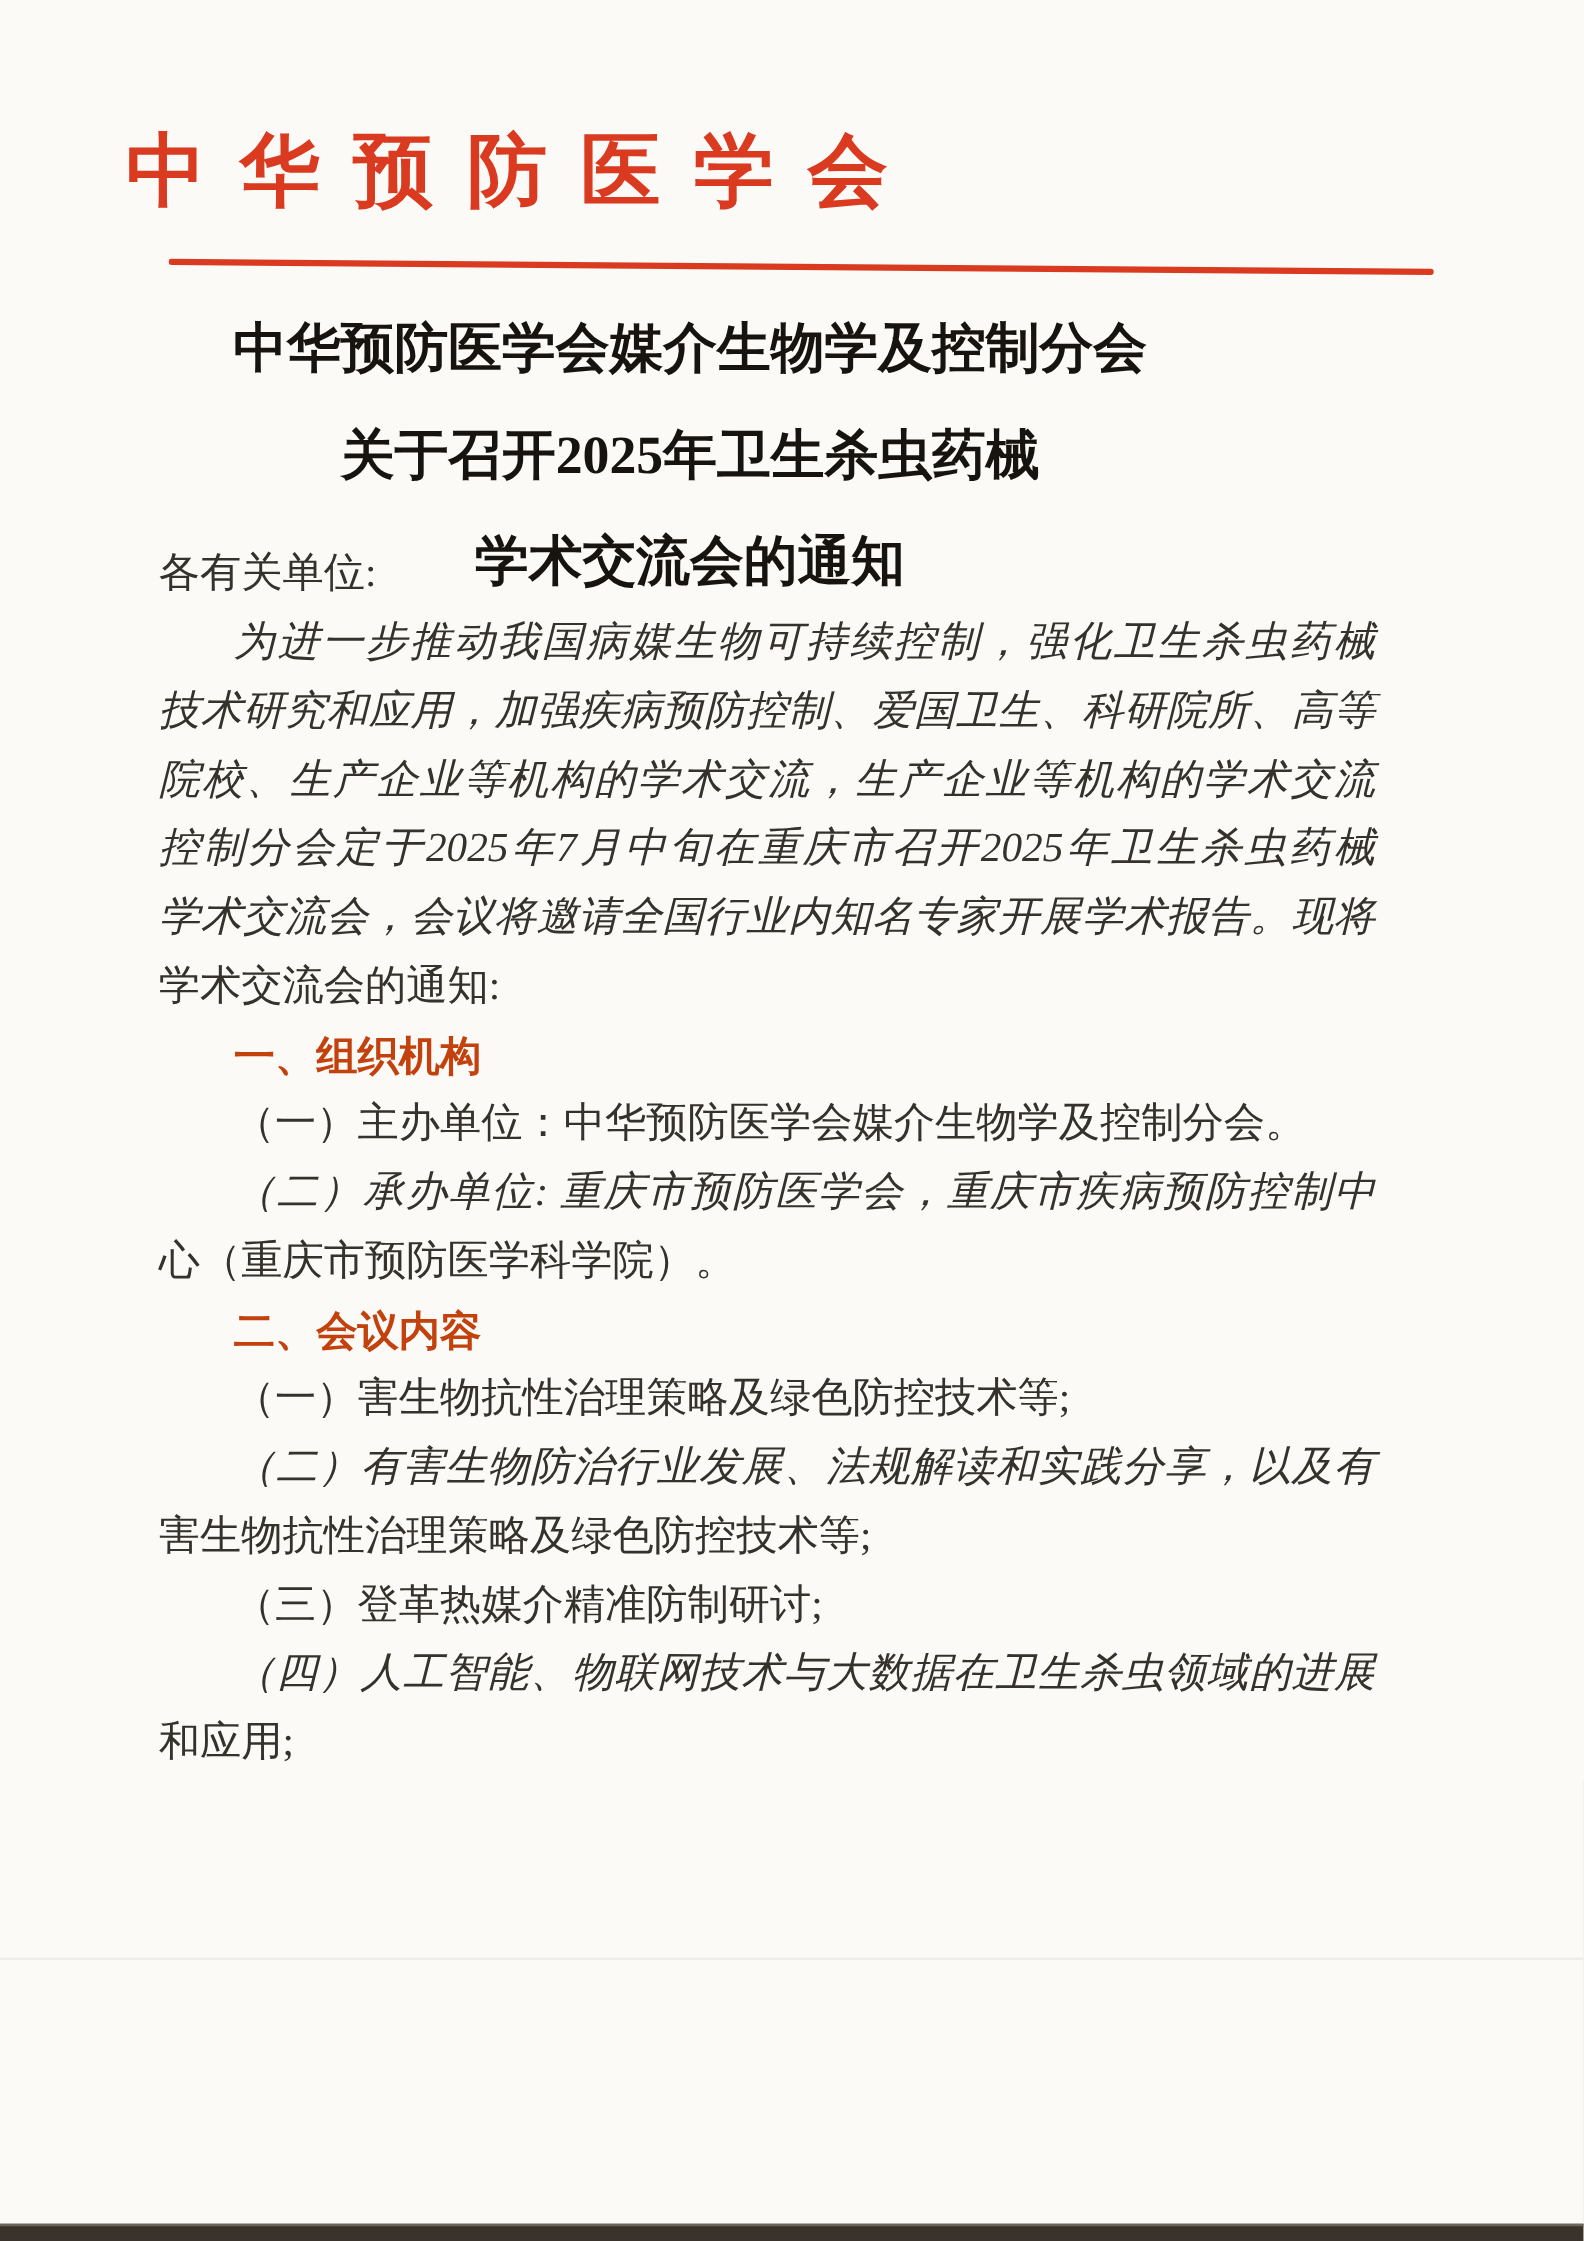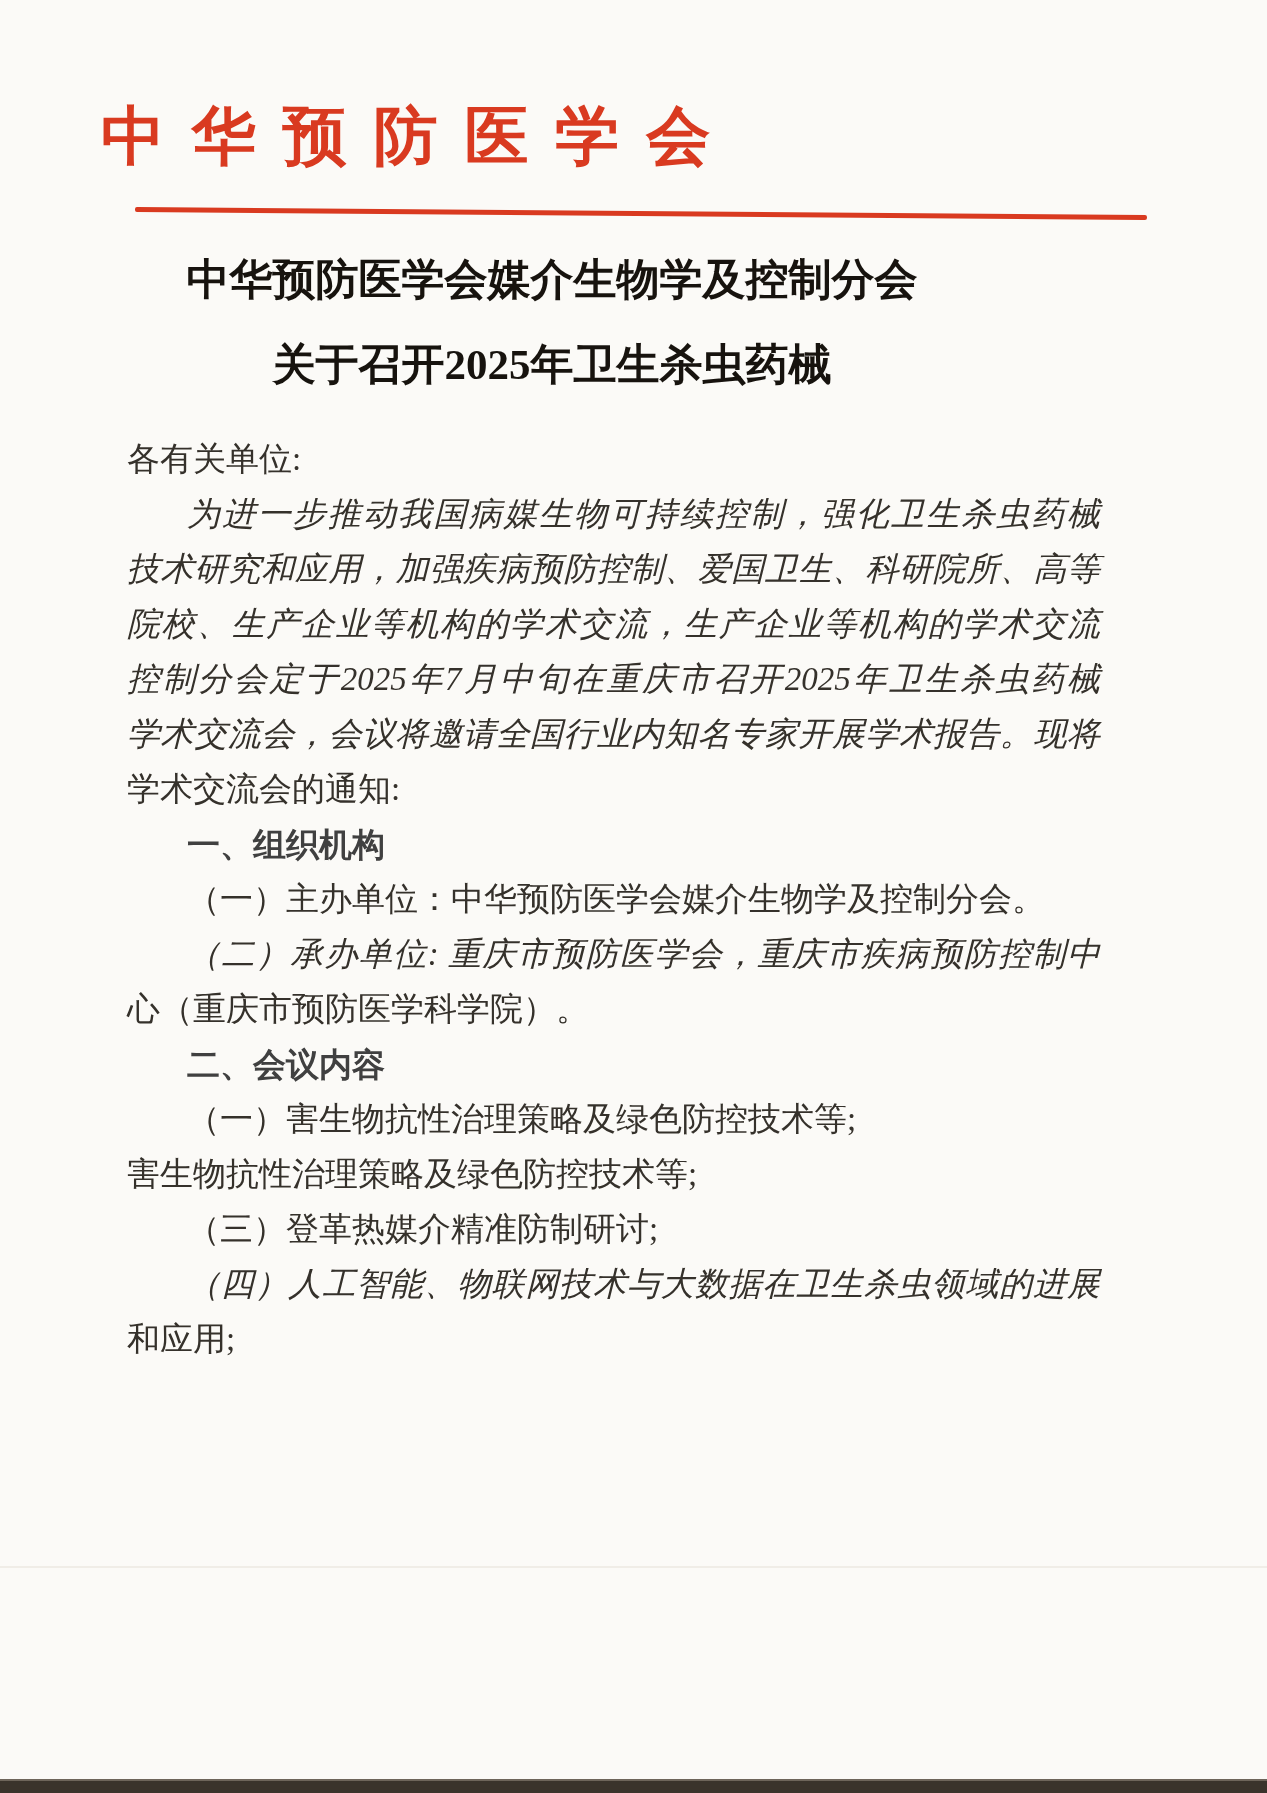--- a/index.html
+++ b/index.html
@@ -67,21 +67,21 @@
   .line.indent, .line.heading { text-indent: 60px; }
   .line.full {
     white-space: normal;
     text-align: justify;
     text-align-last: justify;
     font-style: italic;
   }
   .line.heading {
     font-family: "Liberation Sans", sans-serif;
     font-weight: 700;
-    color: #404040;
+    color: #c2410c;
   }
   .artifact-line {
     position: absolute;
     left: 0;
     top: 1566px;
     width: 100%;
     height: 2px;
     background: #f0ede7;
   }
   .scan-edge {
@@ -99,36 +99,38 @@
 
 <div class="page">
 
   <div class="org-name">中华预防医学会</div>
 
   <div class="divider"></div>
 
   <div class="doc-title">
     <div class="title-line">中华预防医学会媒介生物学及控制分会</div>
     <div class="title-line">关于召开2025年卫生杀虫药械</div>
+    <div class="title-line">学术交流会的通知</div>
   </div>
 
   <div class="body-lines">
       <div class="line flush">各有关单位:</div>
       <div class="line indent full">为进一步推动我国病媒生物可持续控制，强化卫生杀虫药械</div>
       <div class="line flush full">技术研究和应用，加强疾病预防控制、爱国卫生、科研院所、高等</div>
       <div class="line flush full">院校、生产企业等机构的学术交流，生产企业等机构的学术交流</div>
       <div class="line flush full">控制分会定于2025年7月中旬在重庆市召开2025年卫生杀虫药械</div>
       <div class="line flush full">学术交流会，会议将邀请全国行业内知名专家开展学术报告。现将</div>
       <div class="line flush">学术交流会的通知:</div>
       <div class="line heading">一、组织机构</div>
       <div class="line indent">（一）主办单位：中华预防医学会媒介生物学及控制分会。</div>
       <div class="line indent full">（二）承办单位: 重庆市预防医学会，重庆市疾病预防控制中</div>
       <div class="line flush">心（重庆市预防医学科学院）。</div>
       <div class="line heading">二、会议内容</div>
       <div class="line indent">（一）害生物抗性治理策略及绿色防控技术等;</div>
+      <div class="line indent full">（二）有害生物防治行业发展、法规解读和实践分享，以及有</div>
       <div class="line flush">害生物抗性治理策略及绿色防控技术等;</div>
       <div class="line indent">（三）登革热媒介精准防制研讨;</div>
       <div class="line indent full">（四）人工智能、物联网技术与大数据在卫生杀虫领域的进展</div>
       <div class="line flush">和应用;</div>
     </div>
 
   <div class="artifact-line"></div>
   <div class="scan-edge"></div>
 
 </div>

